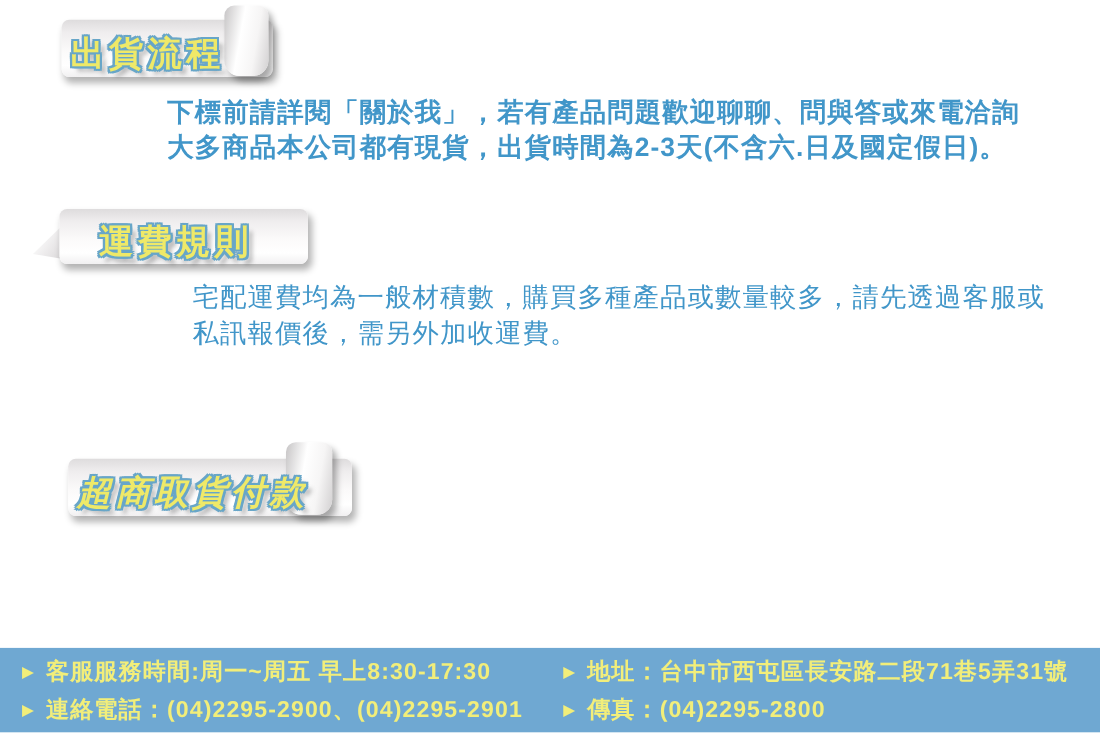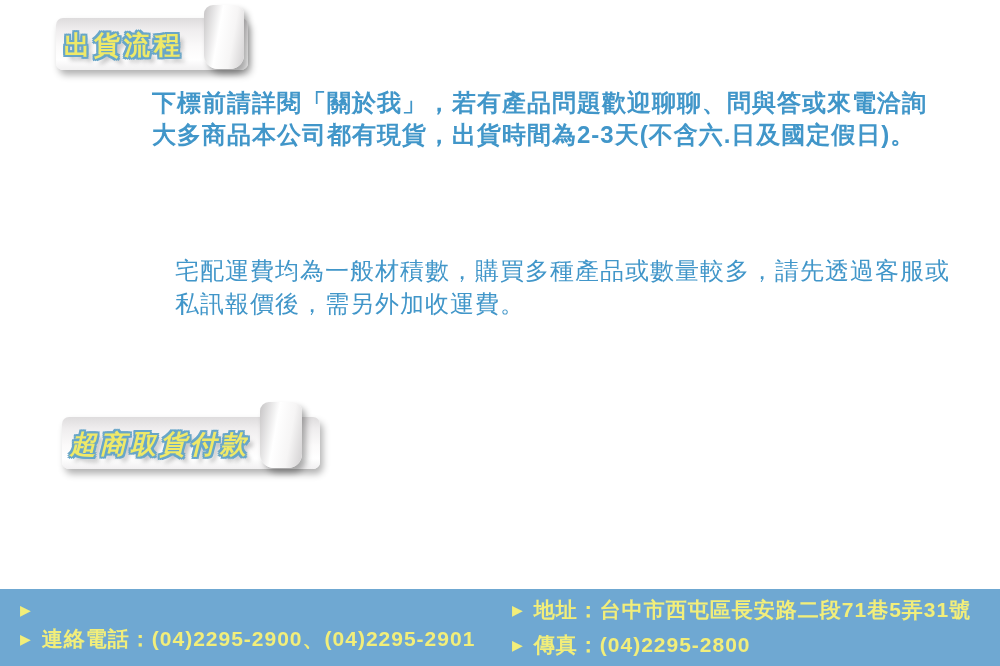--- a/index.html
+++ b/index.html
@@ -27,21 +27,21 @@
     box-shadow:4px 5px 6px rgba(0,0,0,0.32);
   }
   .fold {
     position:absolute;
     clip-path:polygon(100% 0, 100% 100%, 0 85%);
     background:linear-gradient(125deg,#ffffff 25%,#e7e5e6 60%,#c9c7c8 100%);
     filter:drop-shadow(-2px 3px 3px rgba(0,0,0,0.25));
   }
   .banner-title {
     position:absolute;
-    font-size:26px;
+    font-size:31px;
     font-weight:bold;
     letter-spacing:4px;
     color:#efe968;
     white-space:nowrap;
     text-shadow:
       -2px -2px 0 #68a6c8, 0 -2px 0 #68a6c8, 2px -2px 0 #68a6c8,
       -2px  0   0 #68a6c8,                    2px  0   0 #68a6c8,
       -2px  2px 0 #68a6c8, 0  2px 0 #68a6c8,  2px  2px 0 #68a6c8,
       5px 5px 4px rgba(90,90,90,0.45);
   }
@@ -118,35 +118,41 @@
   <div class="banner" id="banner-1">
     <div class="ribbon"></div>
     <div class="curl"></div>
     <div class="banner-title">出貨流程</div>
   </div>
   <div class="para" id="para-1">
     <div class="line">下標前請詳閱「關於我」，若有產品問題歡迎聊聊、問與答或來電洽詢</div>
     <div class="line">大多商品本公司都有現貨，出貨時間為2-3天(不含六.日及國定假日)。</div>
   </div>
 
+  <div class="banner" id="banner-2">
+    <div class="fold"></div>
+    <div class="ribbon"></div>
+    <div class="banner-title">運費規則</div>
+  </div>
   <div class="para" id="para-2">
     <div class="line">宅配運費均為一般材積數，購買多種產品或數量較多，請先透過客服或</div>
     <div class="line">私訊報價後，需另外加收運費。</div>
   </div>
 
   <div class="banner" id="banner-3">
     <div class="ribbon"></div>
     <div class="curl"></div>
     <div class="banner-title">超商取貨付款</div>
   </div>
 
   <div class="footer">
     <div class="footer-col left">
       <div class="footer-row">
         <span class="bullet">▶</span>
+        <span>客服服務時間:周一~周五 早上8:30-17:30</span>
       </div>
       <div class="footer-row">
         <span class="bullet">▶</span>
         <span>連絡電話：(04)2295-2900、(04)2295-2901</span>
       </div>
     </div>
     <div class="footer-col right">
       <div class="footer-row">
         <span class="bullet">▶</span>
         <span>地址：台中市西屯區長安路二段71巷5弄31號</span>

